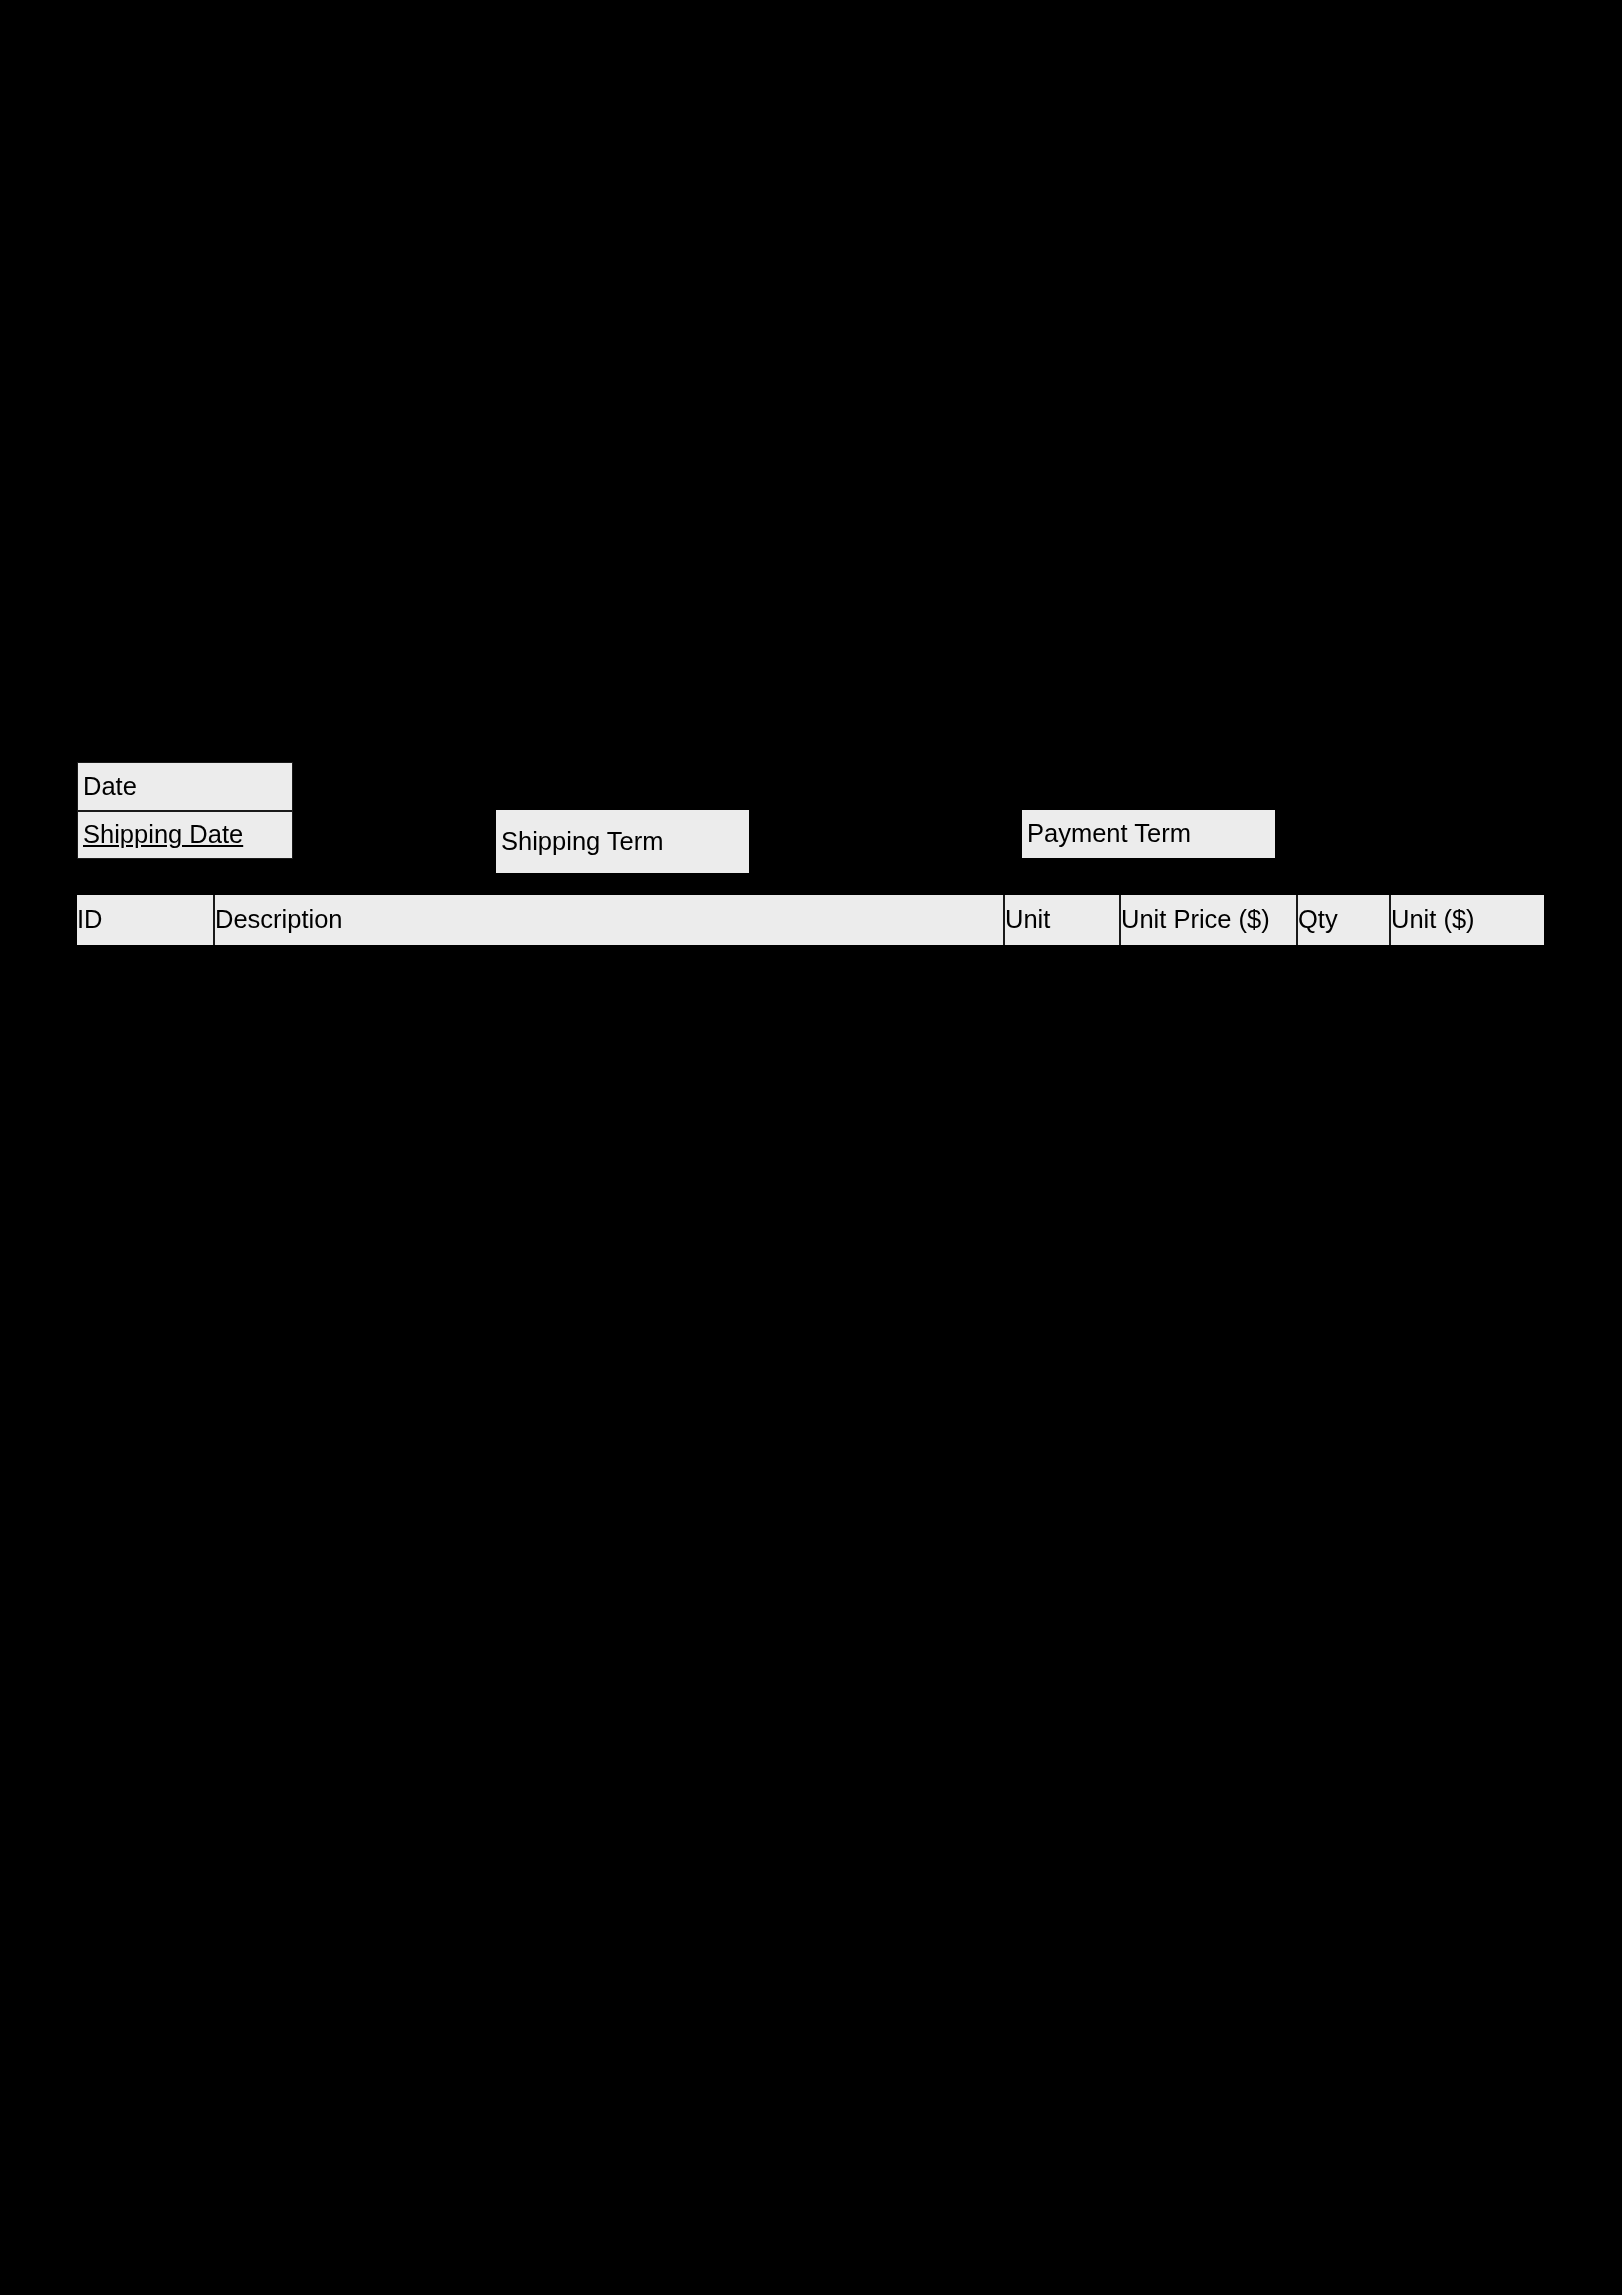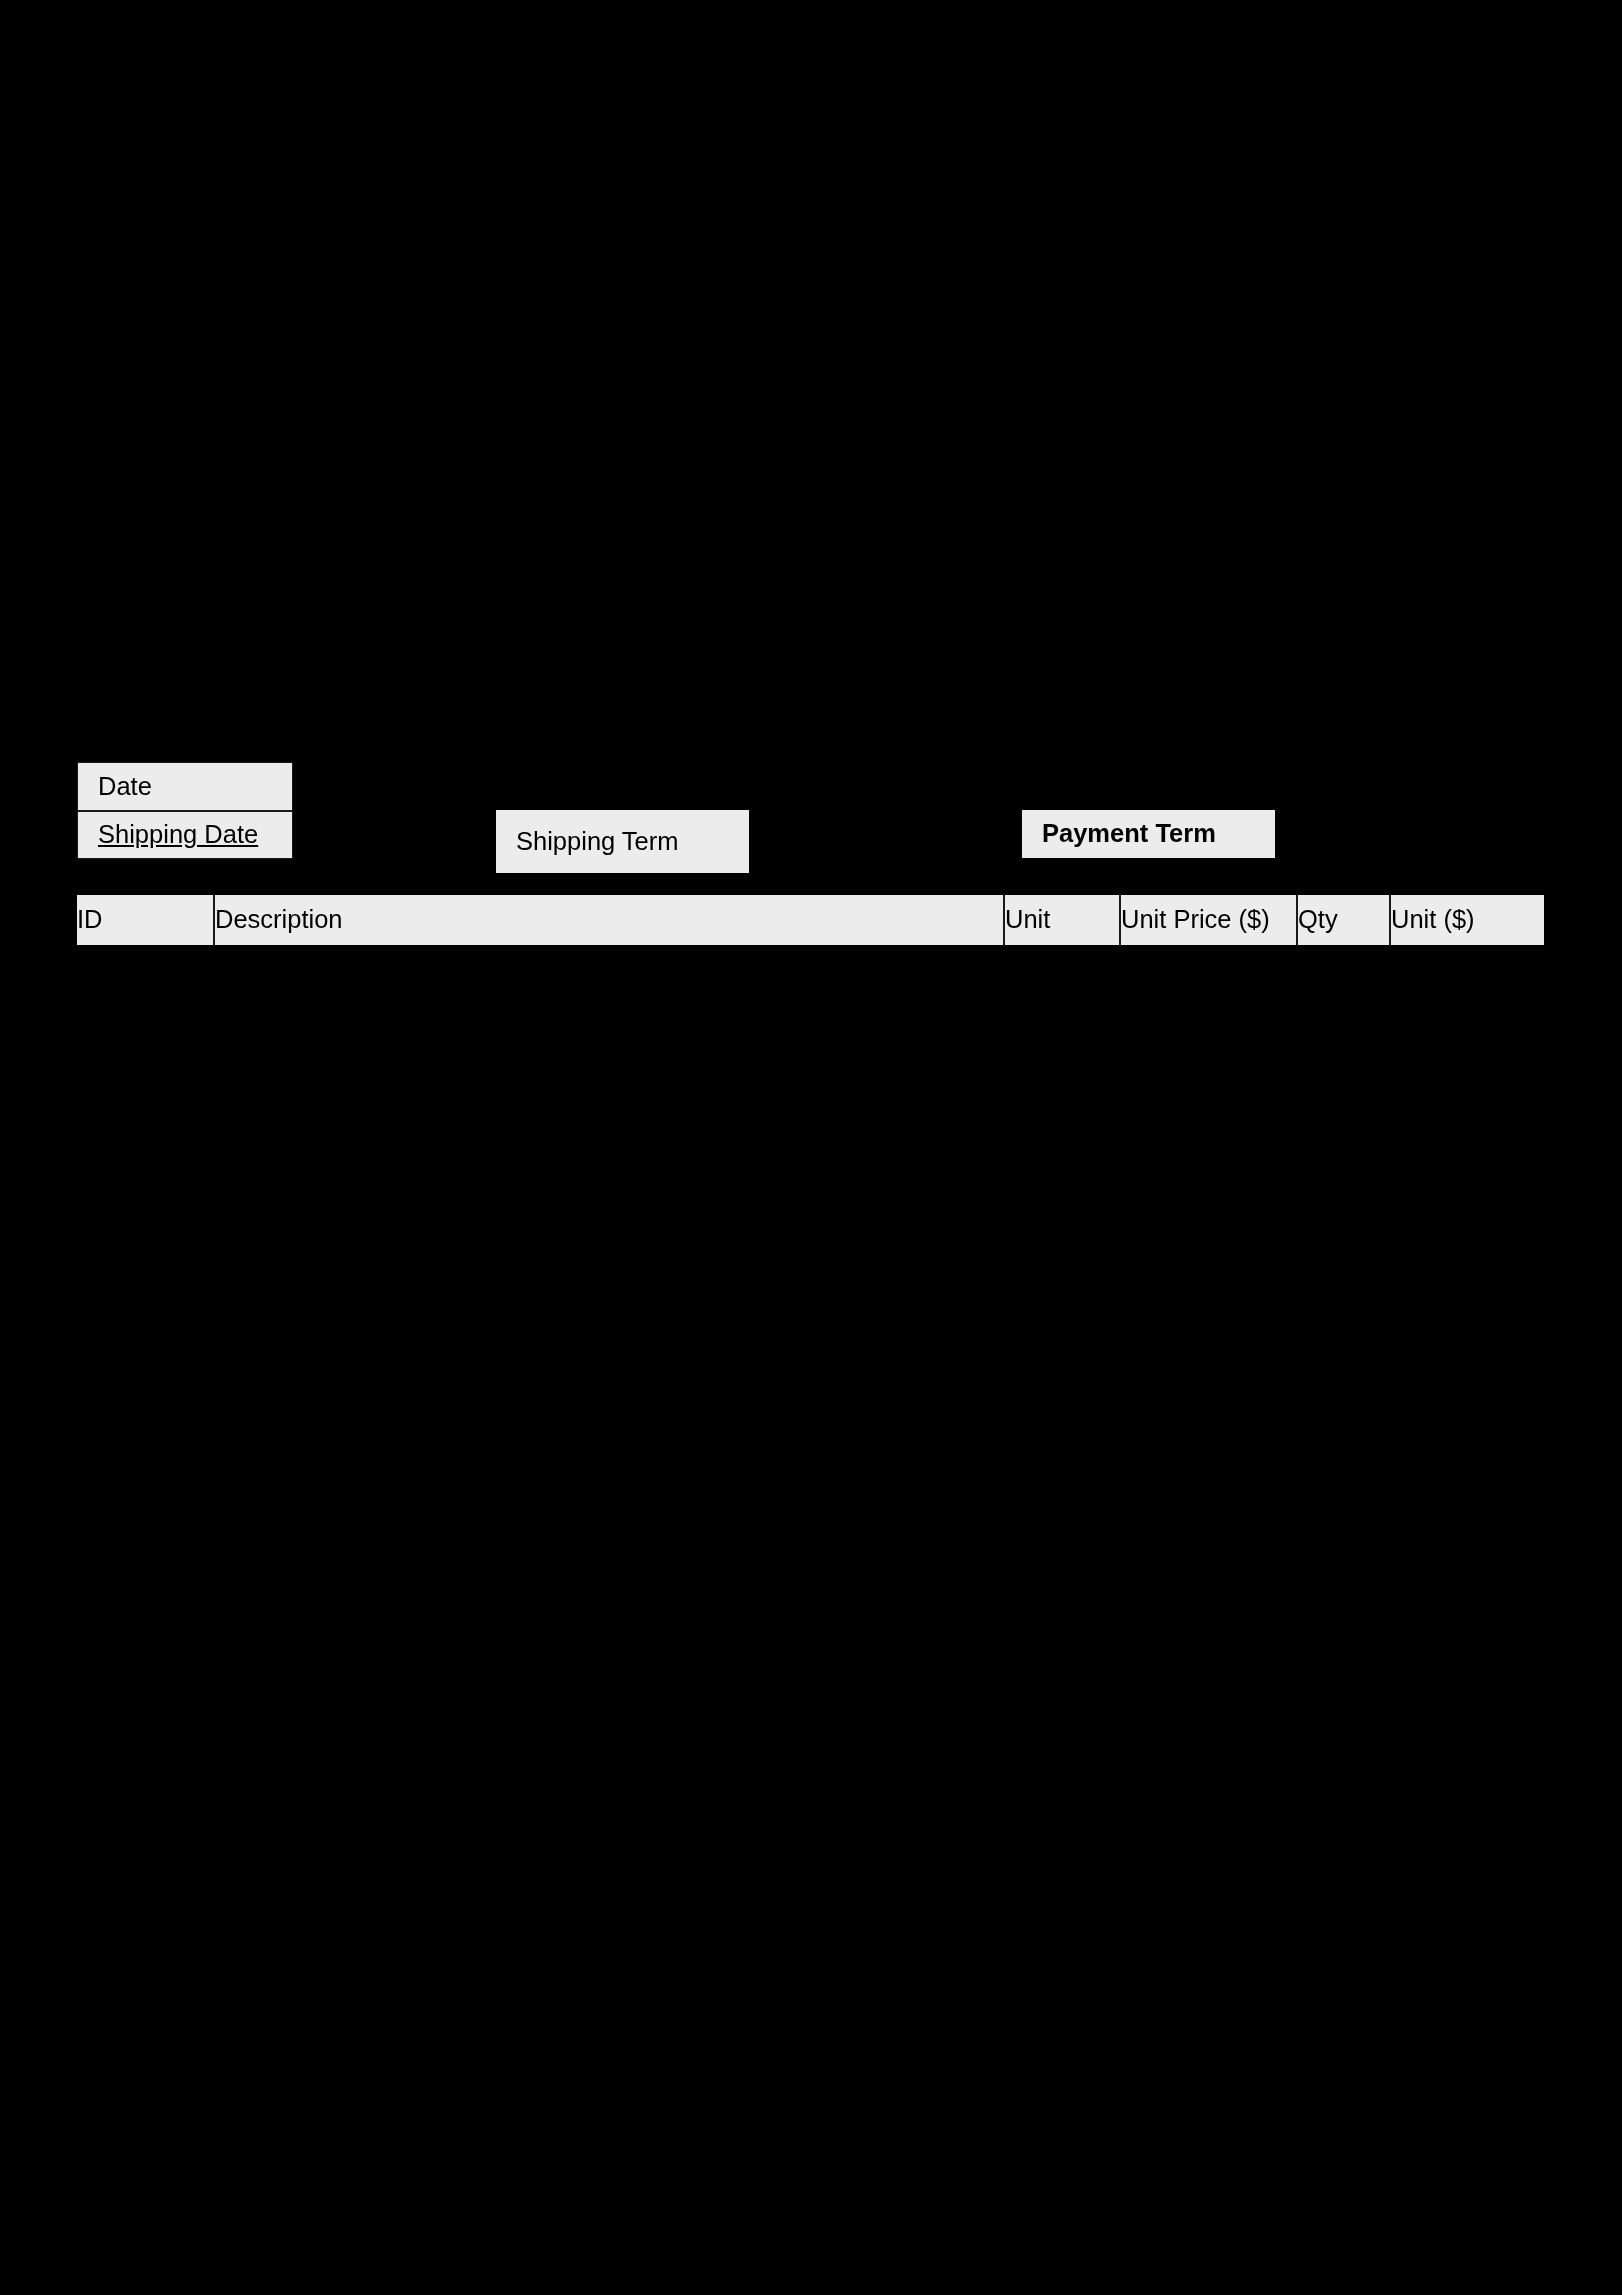--- a/index.html
+++ b/index.html
@@ -47,21 +47,21 @@
   
   .field {
     position: absolute;
     background: #ececec;
     box-sizing: border-box;
     display: flex;
     align-items: center;
     font-size: 25.5px;
     line-height: 1;
     color: #000000;
-    padding-left: 20px;
+    padding-left: 5px;
     white-space: nowrap;
   }
 
   .field-date {
     left: 77px;
     top: 762px;
     width: 216px;
     height: 49px;
     border: 1.3px solid #1a1a1a;
     border-bottom: 0.7px solid #1a1a1a;
@@ -79,21 +79,20 @@
     left: 496px;
     top: 810px;
     width: 253px;
     height: 63px;
   }
   .field-payment-term {
     left: 1022px;
     top: 810px;
     width: 253px;
     height: 48px;
-    font-weight: bold;
   }
 
   
   .items-table {
     position: absolute;
     left: 77px;
     top: 895px;
     width: 1467px;
     height: 50px;
     border-collapse: collapse;

